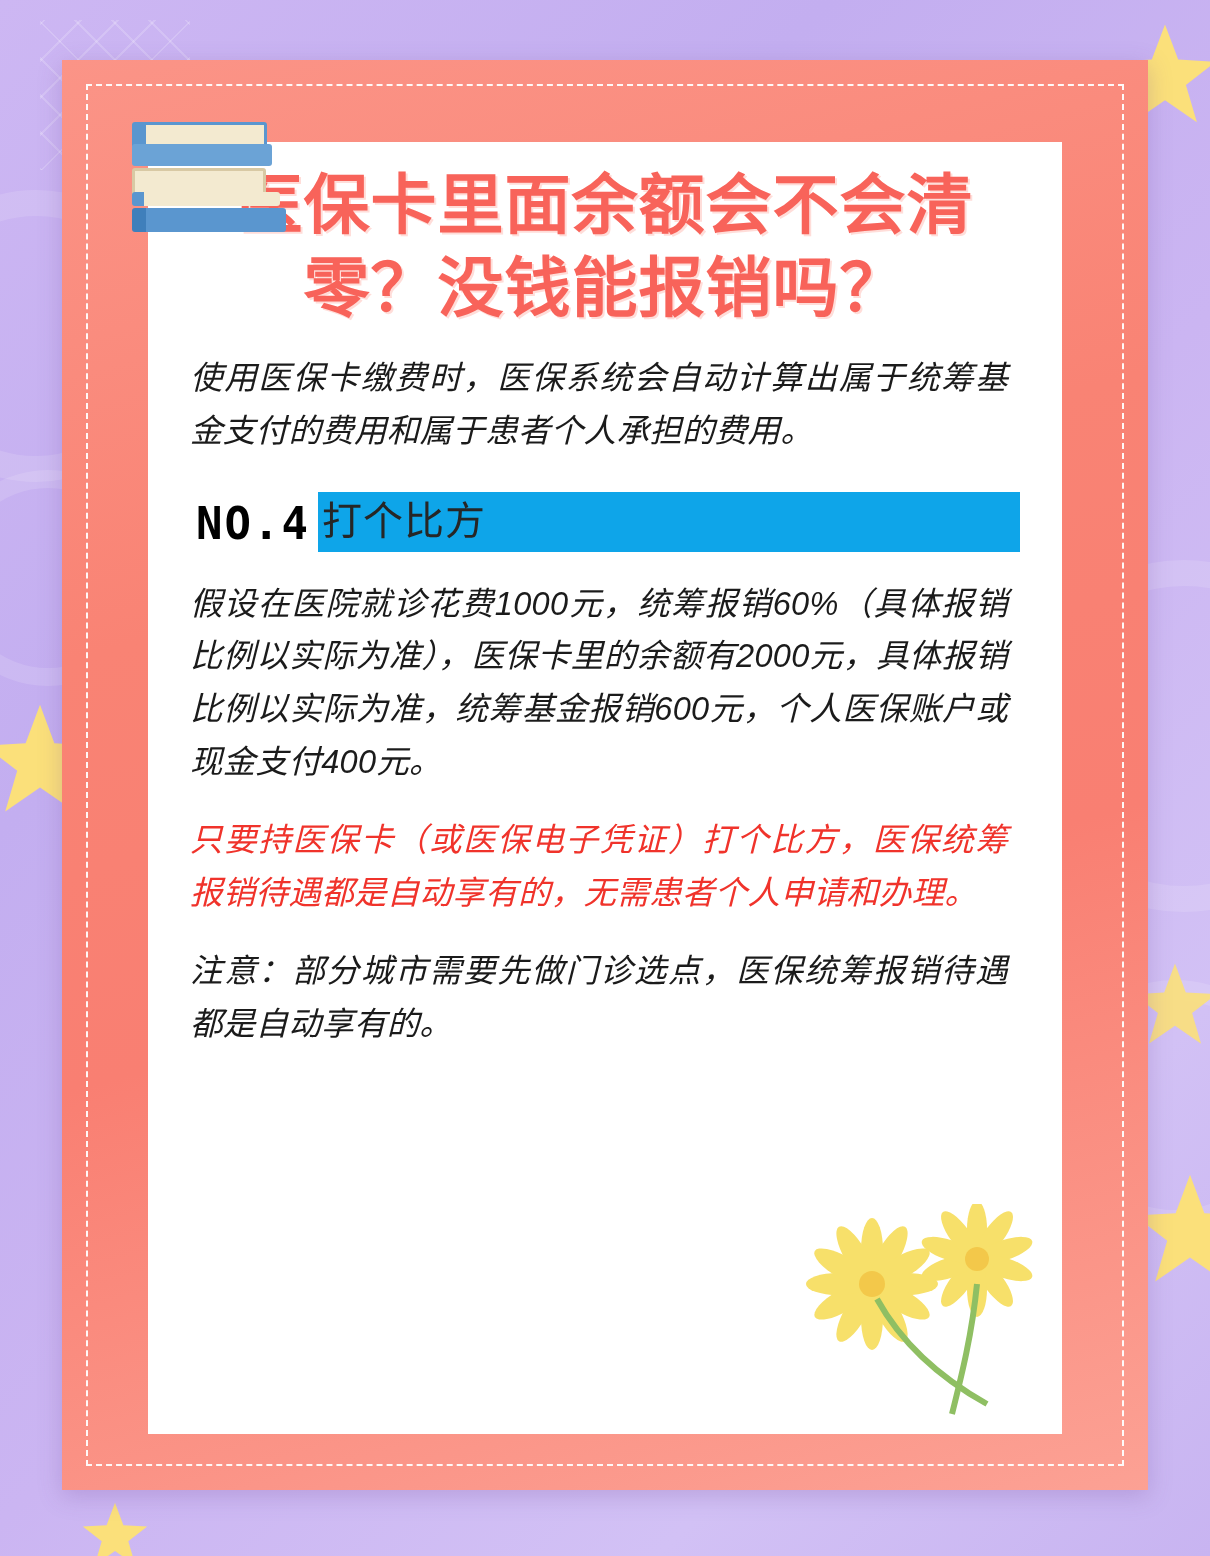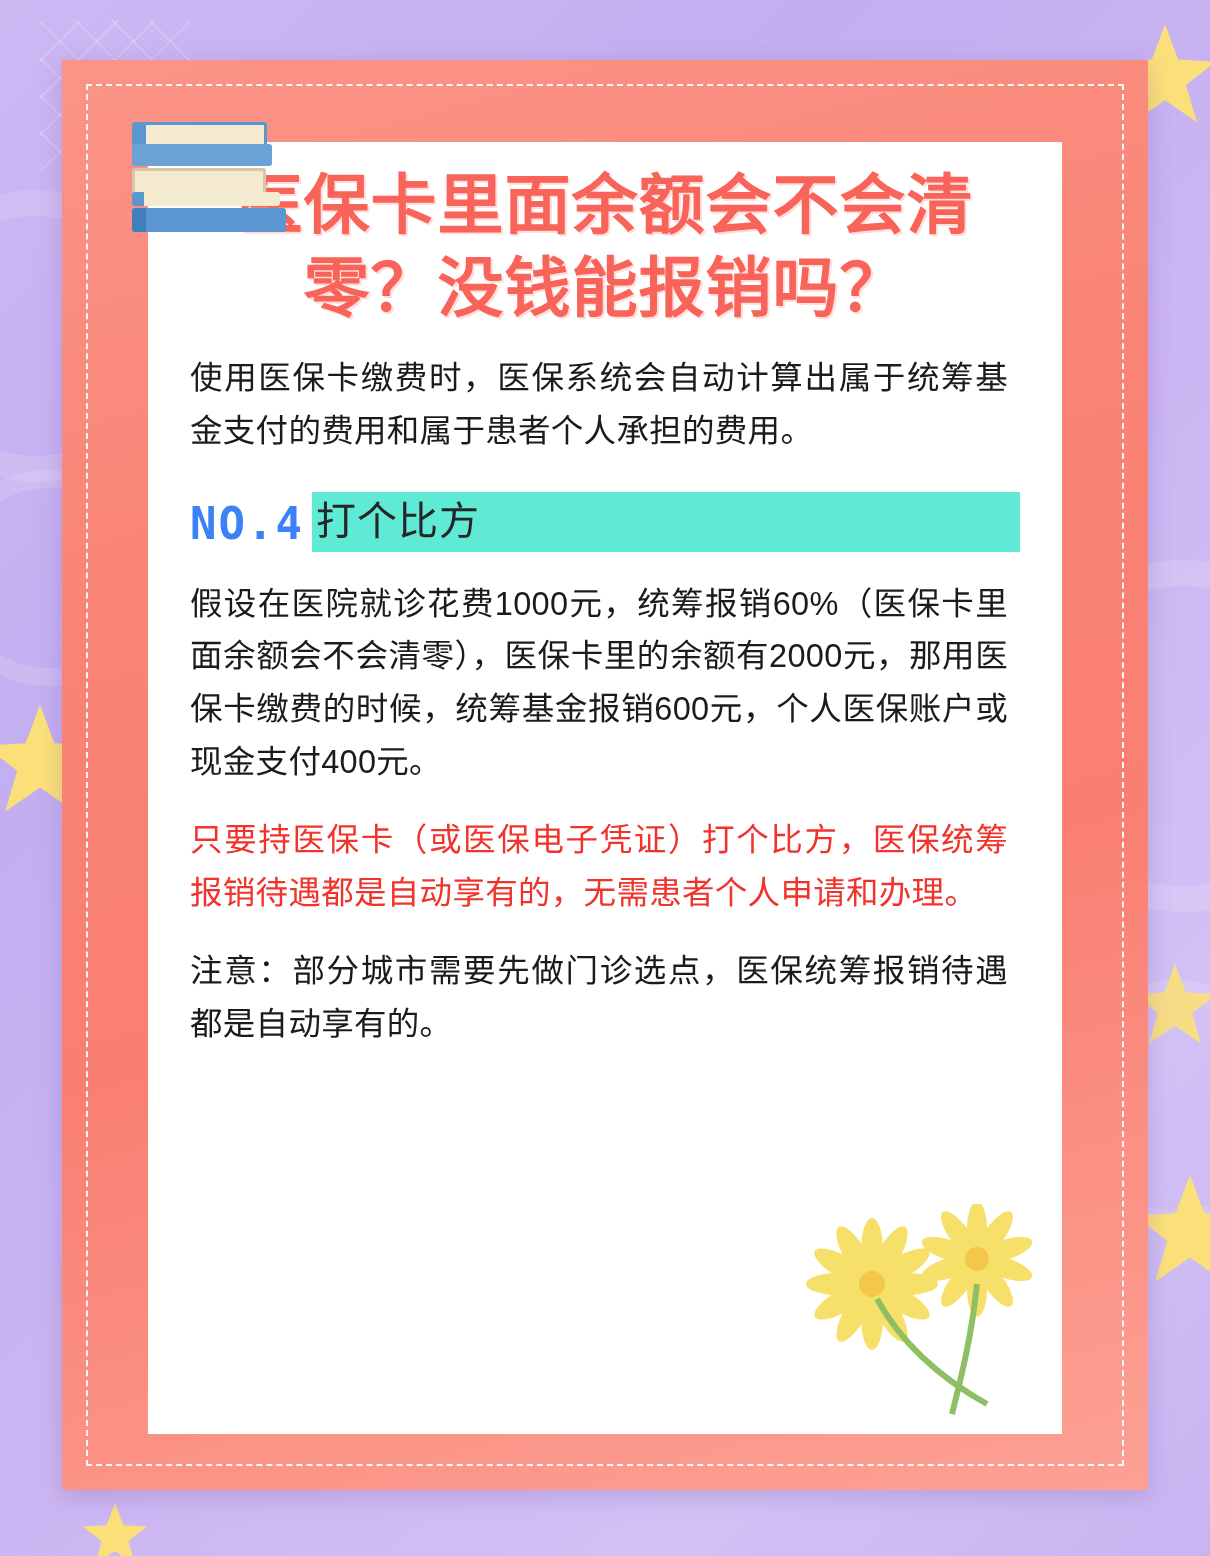--- a/index.html
+++ b/index.html
@@ -118,43 +118,45 @@
     text-shadow: 2px 2px 0 rgba(255,180,170,0.45);
     font-family: "DejaVu Sans", "Liberation Sans", sans-serif;
   }
   p.para {
     margin: 26px 12px 0 0;
     font-size: 32.5px;
     line-height: 1.62;
     color: #1b1b1b;
     text-align: justify;
     letter-spacing: 0.3px;
+    font-style: italic;
   }
   p.para.red { color: #f0332b; }
   p.para.first { margin-top: 22px; }
 
   
   .section-head {
     margin-top: 34px;
     display: flex;
     align-items: flex-end;
     gap: 8px;
   }
   .section-no {
-    color: #3b82f6;
+    color: #000000;
     font-size: 44px;
     font-weight: 800;
     font-family: "DejaVu Sans Mono", "Liberation Mono", monospace;
     letter-spacing: 2px;
     line-height: 1;
     padding-bottom: 6px;
+    margin-left: 6px;
   }
   .section-label {
     flex: 1;
-    background: #5eead4;
+    background: #0ea5e9;
     font-size: 40px;
     color: #262626;
     line-height: 1.35;
     padding: 2px 4px 4px 4px;
     letter-spacing: 1px;
   }
 
   
   .flowers { position: absolute; right: -10px; bottom: -30px; width: 300px; height: 260px; z-index: 6; pointer-events: none;}
 </style>
@@ -204,21 +206,21 @@
       <h1 class="title">医保卡里面余额会不会清零？没钱能报销吗？</h1>
 
       <p class="para first">使用医保卡缴费时，医保系统会自动计算出属于统筹基金支付的费用和属于患者个人承担的费用。</p>
 
 
       <div class="section-head">
         <div class="section-no">NO.4</div>
         <div class="section-label">打个比方</div>
       </div>
 
-      <p class="para">假设在医院就诊花费1000元，统筹报销60%（医保卡里面余额会不会清零），医保卡里的余额有2000元，那用医保卡缴费的时候，统筹基金报销600元，个人医保账户或现金支付400元。</p>
+      <p class="para">假设在医院就诊花费1000元，统筹报销60%（具体报销比例以实际为准），医保卡里的余额有2000元，具体报销比例以实际为准，统筹基金报销600元，个人医保账户或现金支付400元。</p>
 
       <p class="para red">只要持医保卡（或医保电子凭证）打个比方，医保统筹报销待遇都是自动享有的，无需患者个人申请和办理。</p>
 
       <p class="para">注意：部分城市需要先做门诊选点，医保统筹报销待遇都是自动享有的。</p>
     </div>
 
     <div class="flowers">
       <svg width="300" height="260" viewBox="0 0 300 260">
         <g fill="#f7e06a">
           <g transform="translate(100,80)">

